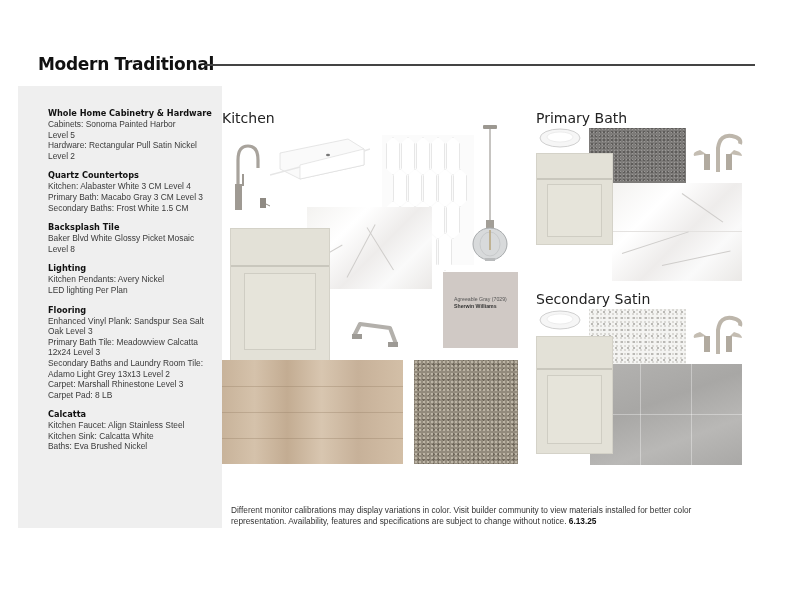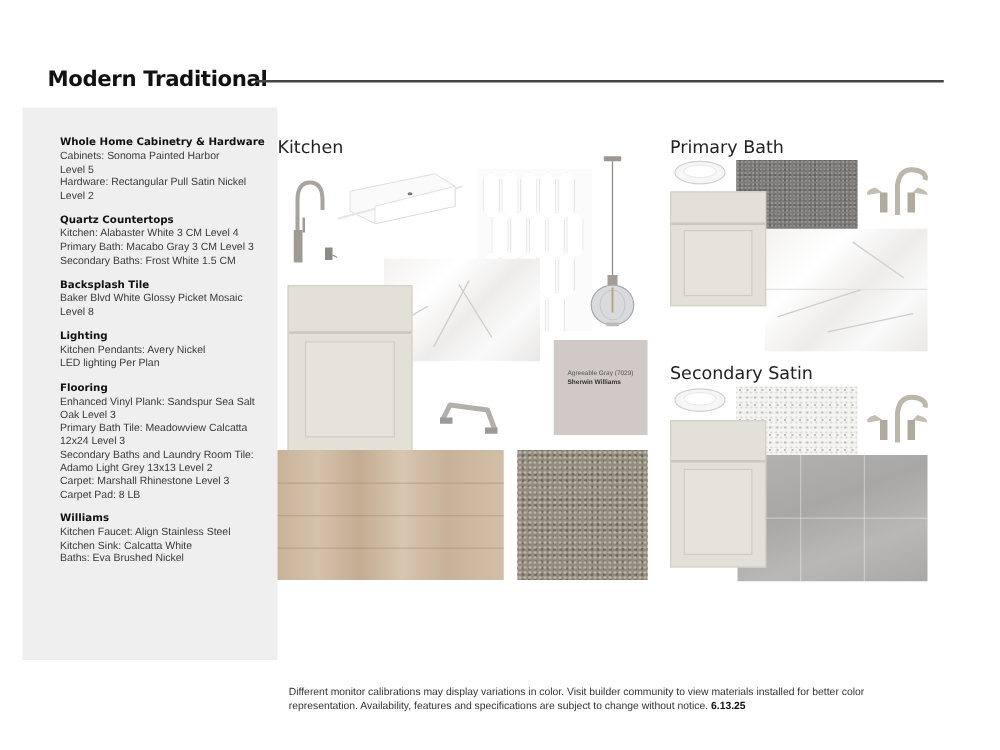--- a/index.html
+++ b/index.html
@@ -33,21 +33,21 @@
     .granite-gray { background-color: #7d7b79; background-image: radial-gradient(#9a9896 0.8px, transparent 1px), radial-gradient(#5e5c5a 0.8px, transparent 1px); background-size: 3px 3px, 4px 4px; background-position: 0 0, 1px 2px; }
     .frost { background-color: #f4f4f2; background-image: radial-gradient(#b9b8b4 0.7px, transparent 1px), radial-gradient(#d9d8d4 0.7px, transparent 1px); background-size: 6px 6px, 4px 4px; background-position: 0 0, 2px 3px; }
     .concrete { background: linear-gradient(160deg, #b4b3b1 0%, #a8a7a5 40%, #b9b8b6 70%, #a9a8a6 100%); }
     .concrete .grid-h { position: absolute; left: 0; right: 0; height: 1px; background: rgba(255,255,255,0.35); }
     .concrete .grid-v { position: absolute; top: 0; bottom: 0; width: 1px; background: rgba(255,255,255,0.35); }
 
     .paint-chip { background: #d0c9c5; }
     .paint-chip .t1 { position: absolute; left: 11px; top: 24px; font-size: 5.2px; color: #555; }
     .paint-chip .t2 { position: absolute; left: 11px; top: 31px; font-size: 5.2px; color: #333; font-weight: bold; }
 
-    .disclaimer { position: absolute; left: 231px; top: 505px; width: 500px; font-size: 8.3px; color: #333; line-height: 11px; margin-top: 43px; }
+    .disclaimer { position: absolute; left: 231px; top: 505px; width: 500px; font-size: 8.3px; color: #333; line-height: 11px; }
     .disclaimer b { font-weight: bold; color: #111; }
   </style>
 </head>
 <body>
 
 <div class="title">Modern Traditional</div>
 <div class="title-rule"></div>
 
 <div class="sidebar">
   <div class="section">
@@ -78,21 +78,21 @@
     <p>Enhanced Vinyl Plank: Sandspur Sea Salt</p>
     <p>Oak Level 3</p>
     <p>Primary Bath Tile: Meadowview Calcatta</p>
     <p>12x24 Level 3</p>
     <p>Secondary Baths and Laundry Room Tile:</p>
     <p>Adamo Light Grey 13x13 Level 2</p>
     <p>Carpet: Marshall Rhinestone Level 3</p>
     <p>Carpet Pad: 8 LB</p>
   </div>
   <div class="section">
-    <h3>Williams</h3>
+    <h3>Calcatta</h3>
     <p>Kitchen Faucet: Align Stainless Steel</p>
     <p>Kitchen Sink: Calcatta White</p>
     <p>Baths: Eva Brushed Nickel</p>
   </div>
 </div>
 
 <div class="label" style="left:222px; top:110px;">Kitchen</div>
 
 <svg class="swatch" style="left:228px; top:140px;" width="42" height="75" viewBox="0 0 42 75">
   <path d="M10 68 L10 20 Q10 6 20 6 Q30 6 30 20 L30 28" stroke="#a8a39c" stroke-width="3.2" fill="none"></path>

